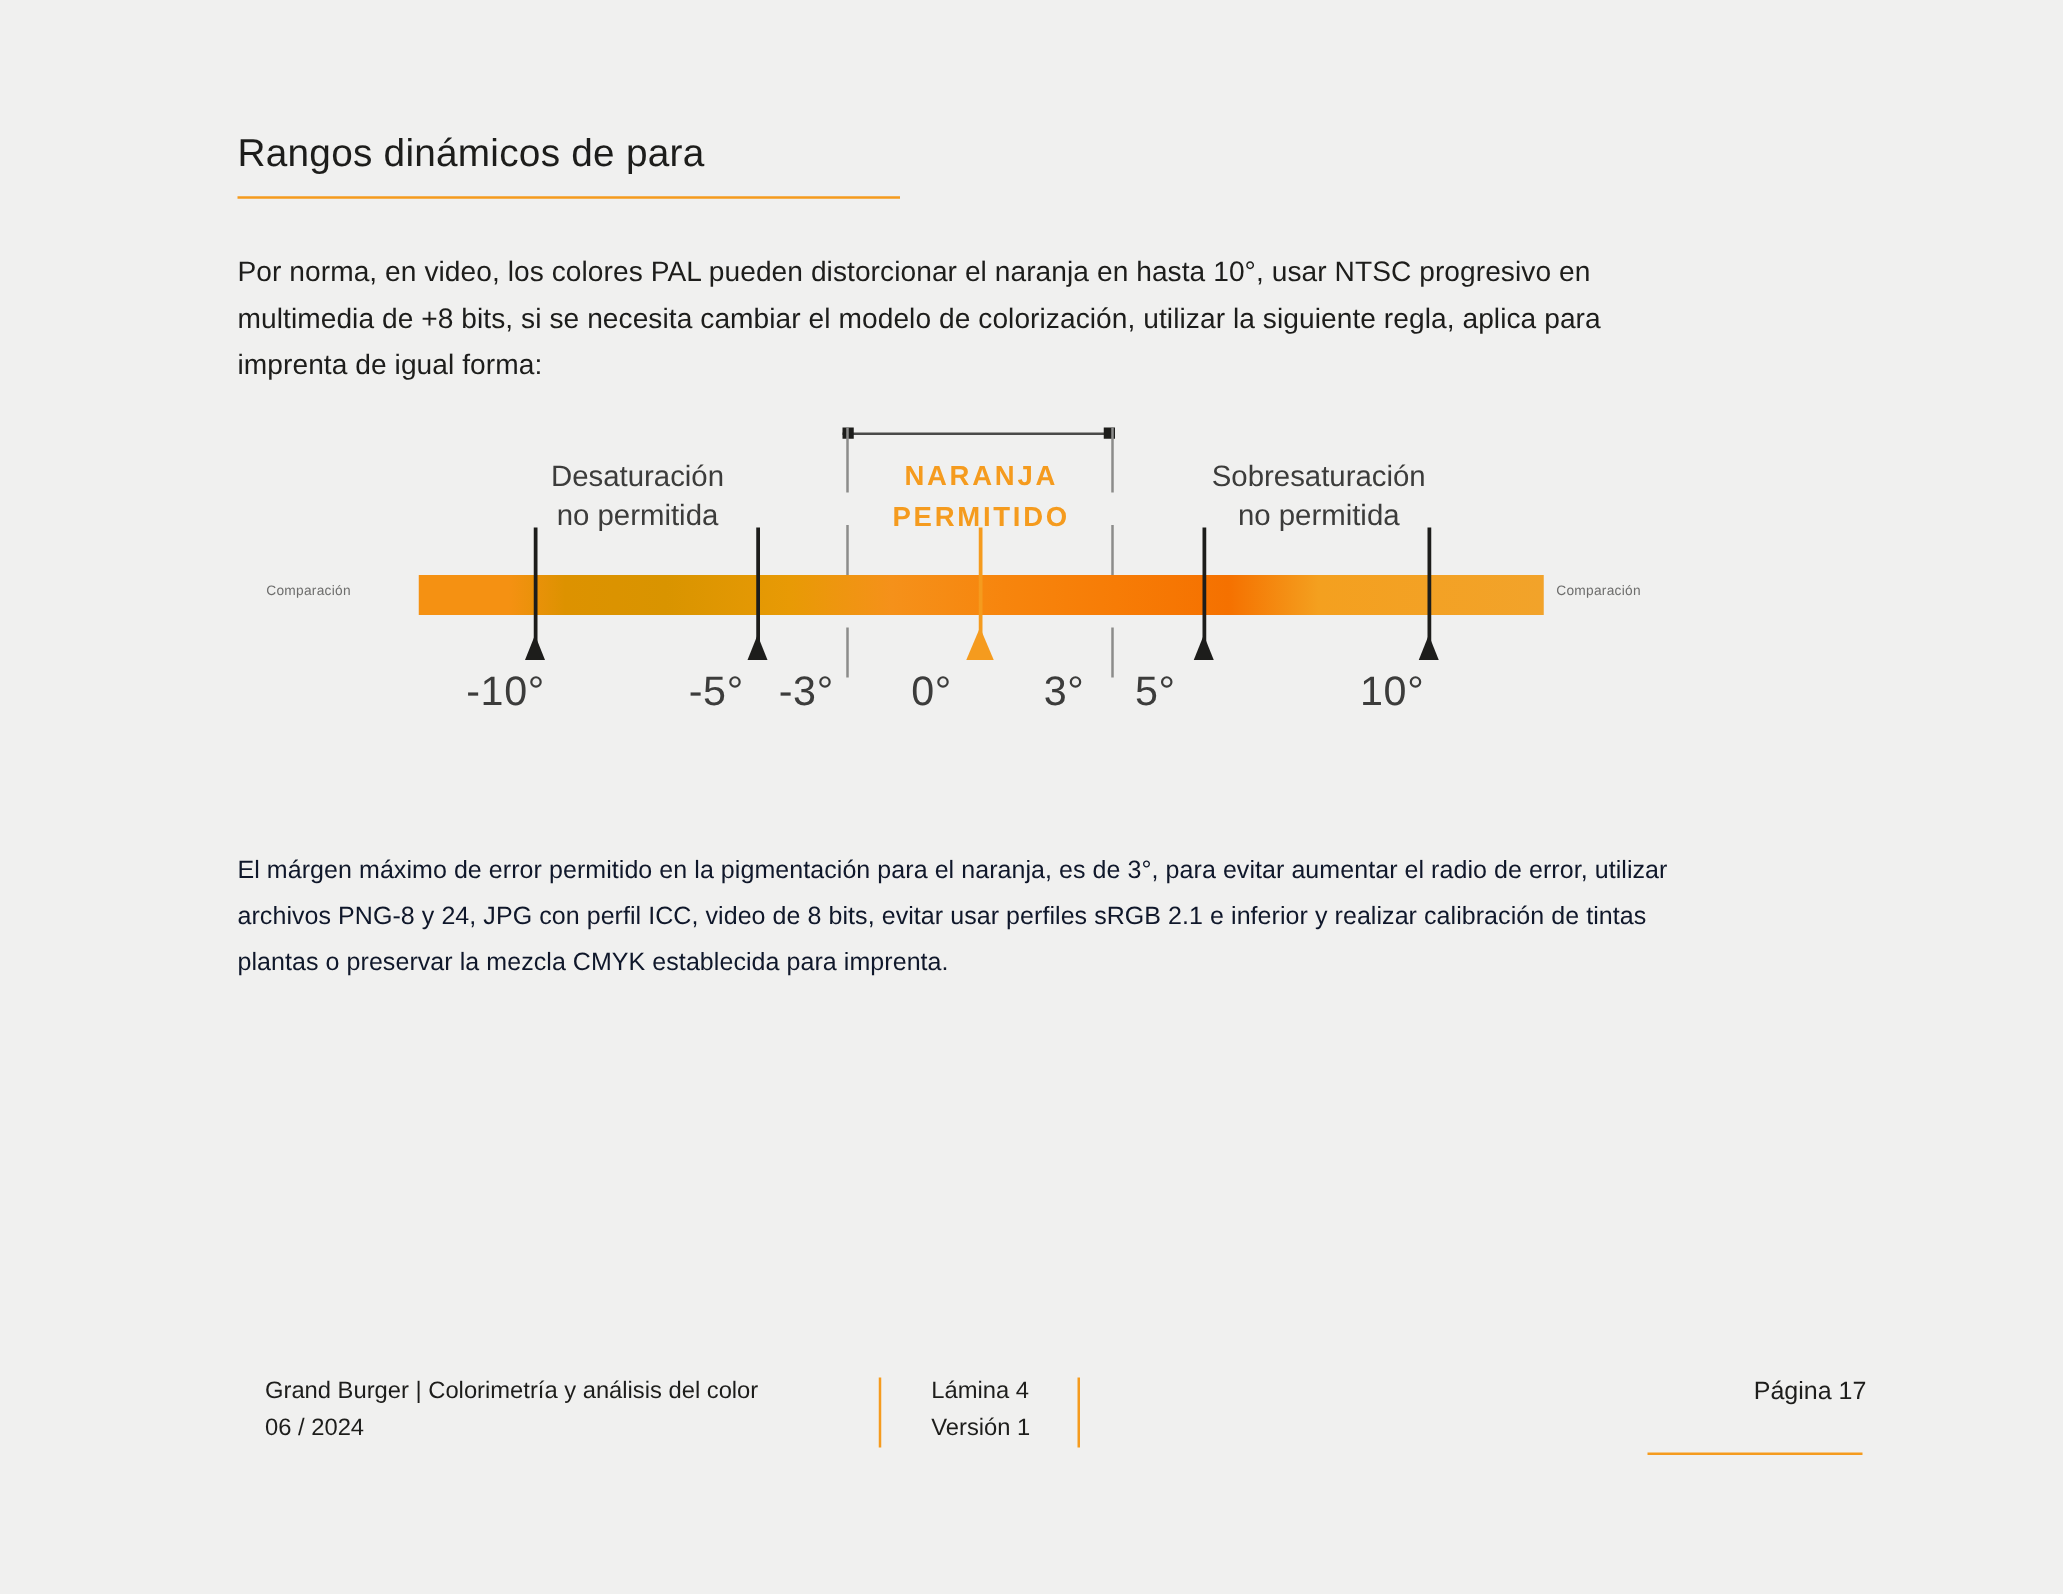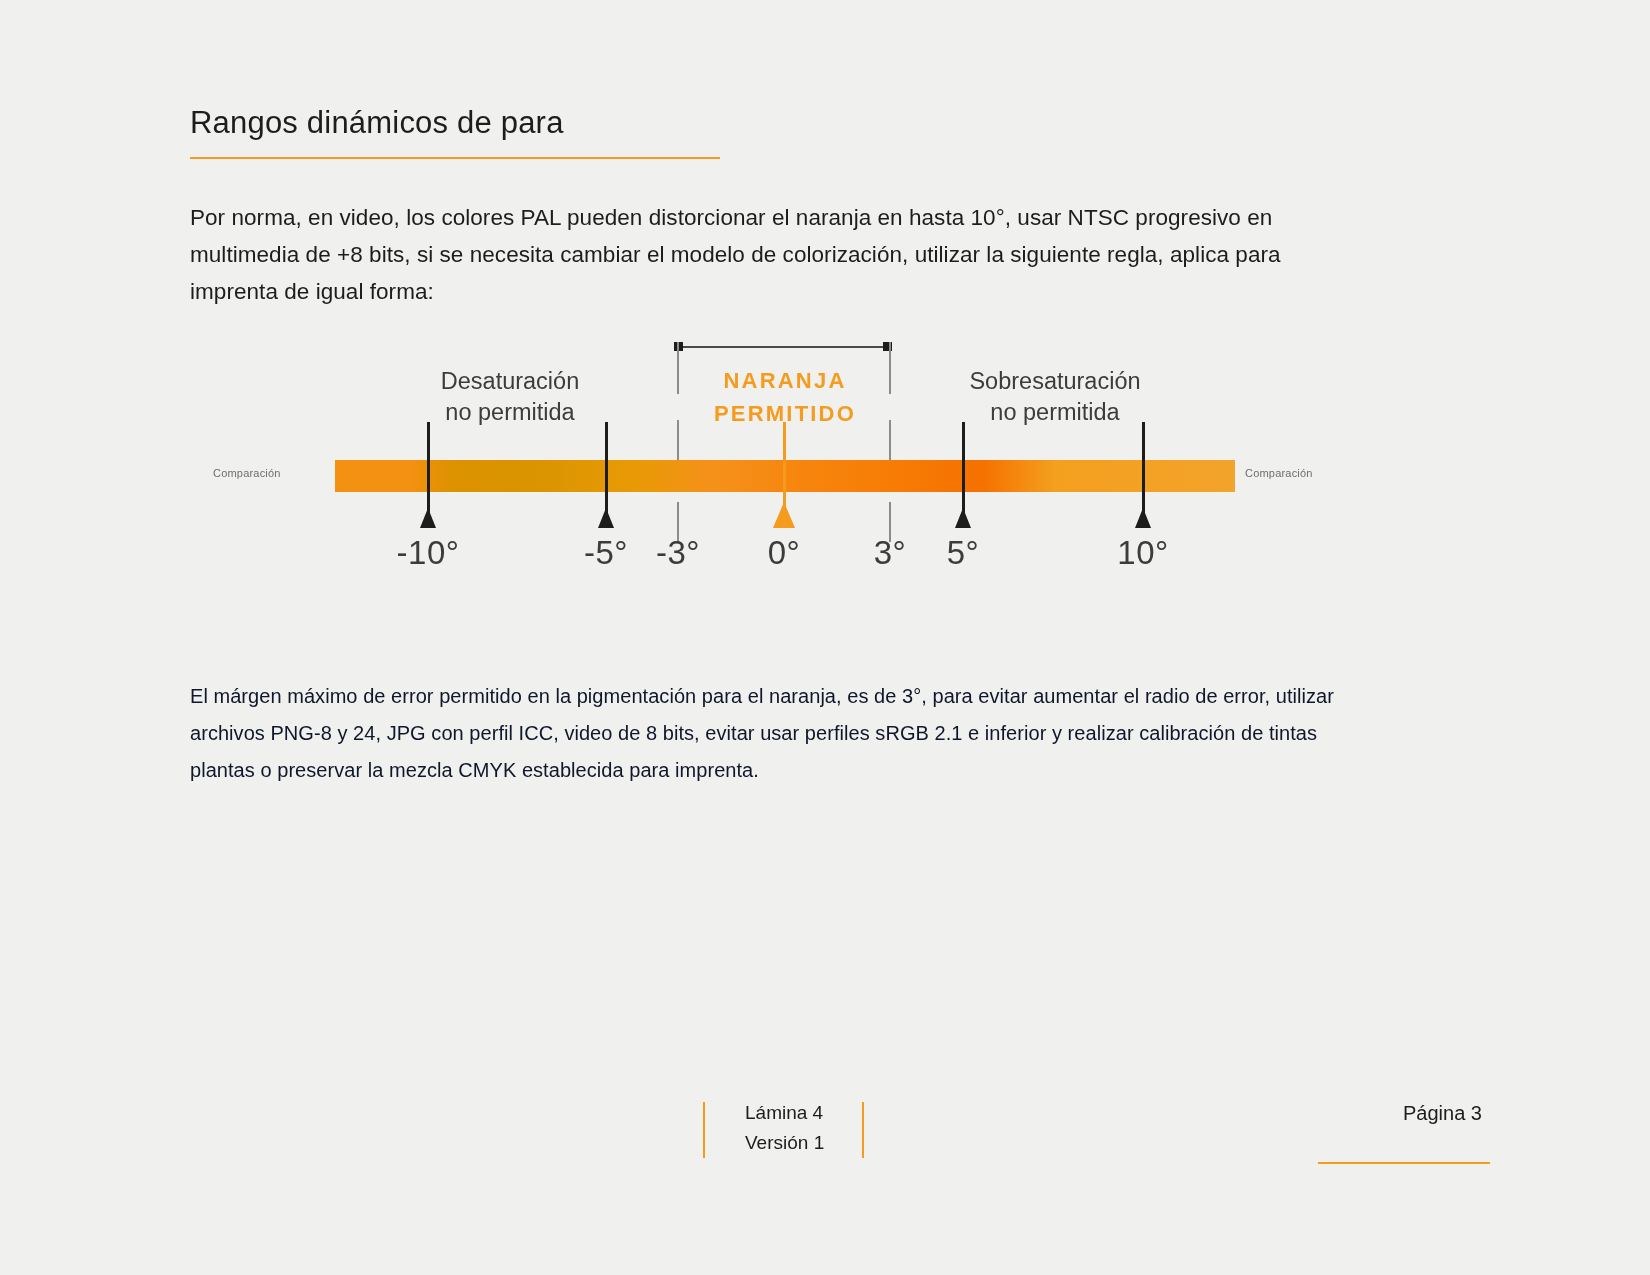--- a/index.html
+++ b/index.html
@@ -201,21 +201,21 @@
     top: 80px;
     border-bottom-width: 26px;
   }
 
   
   .axis-label {
     position: absolute;
     top: 214px;
     font-size: 33px;
     color: #3c3c3b;
-    text-align: center;
+    text-align: left;
     width: 110px;
     letter-spacing: 0.5px;
   }
 
   
   .outro-para {
     position: absolute;
     left: 190px;
     top: 658px;
     width: 1190px;
@@ -330,26 +330,30 @@
   <div class="axis-label" style="left:623px;">-3°</div>
   <div class="axis-label" style="left:729px;">0°</div>
   <div class="axis-label" style="left:835px;">3°</div>
   <div class="axis-label" style="left:908px;">5°</div>
   <div class="axis-label" style="left:1088px;">10°</div>
 </div>
 
 <p class="outro-para">El márgen máximo de error permitido en la pigmentación para el naranja, es de 3°,  para evitar aumentar el radio de error, utilizar archivos PNG-8 y 24, JPG con perfil ICC, video de 8 bits, evitar usar perfiles sRGB 2.1 e inferior y realizar calibración de tintas plantas o preservar la mezcla CMYK establecida para imprenta.</p>
 
 <div class="footer">
+  <div class="footer-col f-main">
+    <div>Grand Burger | Colorimetría y análisis del color</div>
+    <div>06 / 2024</div>
+  </div>
 
   <div class="f-sep s1"></div>
 
   <div class="footer-col f-lam">
     <div>Lámina 4</div>
     <div>Versión 1</div>
   </div>
 
   <div class="f-sep s2"></div>
 
 
-  <div class="footer-col f-page">Página 3</div>
+  <div class="footer-col f-page">Página 17</div>
   <div class="f-page-rule"></div>
 </div>
 
 </body></html>

